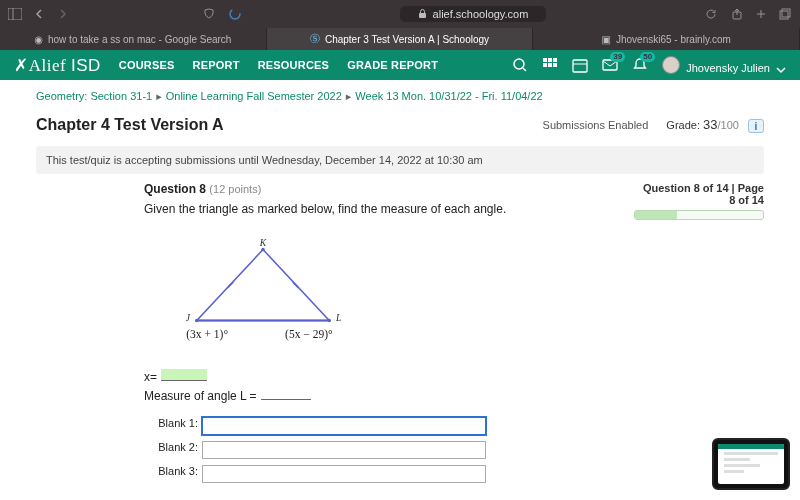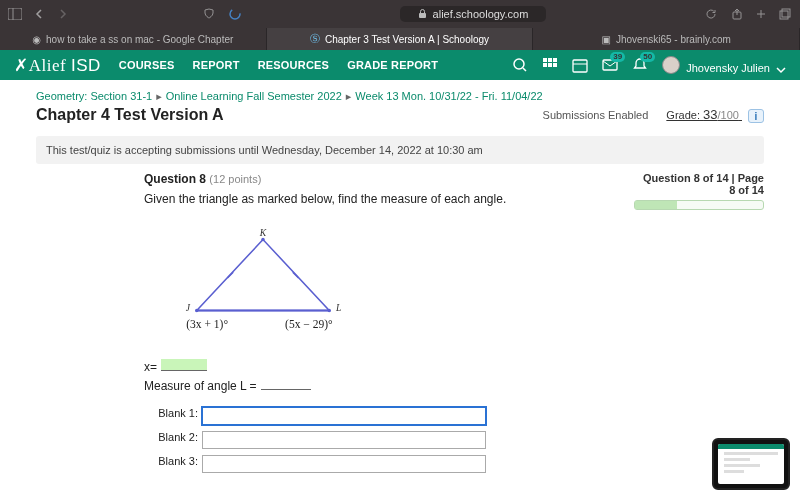--- a/index.html
+++ b/index.html
@@ -19,25 +19,25 @@
   .nav-link { font-size: 11px; font-weight: 600; letter-spacing: .2px; }
   .header-spacer { flex: 1; }
   .hdr-icons { display: flex; align-items: center; gap: 14px; }
   .hdr-icon { width: 16px; height: 16px; position: relative; }
   .badge { position: absolute; top: -5px; right: -7px; background: #14b8a6; color: #333; border-radius: 8px; font-size: 8px; padding: 0 3px; line-height: 10px; font-weight: 700; }
   .user-chip { display: flex; align-items: flex-end; gap: 6px; font-size: 11px; }
   .avatar { width: 18px; height: 18px; border-radius: 50%; background: #d9d0c9; border: 1px solid #888; }
   .content { padding: 10px 36px 0 36px; }
   .crumbs { font-size: 11px; color: #0b8b6c; }
   .crumbs .sep { color: #666; padding: 0 4px; }
-  .title-row { display: flex; align-items: center; margin-top: 3px; }
+  .title-row { display: flex; align-items: center; margin-top: 13px; }
   .title { font-size: 16px; font-weight: 700; color: #222; }
   .title-spacer { flex: 1; }
   .sub-enabled { font-size: 11px; color: #555; margin-right: 18px; }
-  .grade { font-size: 11px; color: #333; text-decoration: underline; }
+  .grade { font-size: 11px; color: #333; }
   .grade .big { font-size: 13px; }
   .info-pill { display: inline-flex; width: 16px; height: 14px; background: #e8f2fb; border: 1px solid #9cc2e4; border-radius: 3px; align-items: center; justify-content: center; color: #2a72b5; font-size: 10px; font-weight: 700; margin-left: 6px; vertical-align: middle; }
   .notice { background: #f2f2f2; border-radius: 3px; padding: 8px 10px; margin-top: 12px; font-size: 11px; color: #444; }
   .quiz-wrap { display: flex; margin-top: 8px; }
   .quiz-left { flex: 0 0 108px; }
   .quiz-main { flex: 1; }
   .quiz-right { flex: 0 0 130px; font-size: 10px; color: #333; }
   .q-loc { text-align: right; font-weight: 600; font-size: 11px; margin-bottom: 4px; }
   .progress-bar { height: 10px; border: 1px solid #b7d8b1; border-radius: 3px; position: relative; background: #f6fbf5; }
   .progress-fill { position: absolute; left: 0; top: 0; bottom: 0; width: 33%; background: #bfe6b6; }
@@ -124,21 +124,21 @@
           <rect x="1" y="3" width="8" height="8" fill="none" stroke="#bbb"></rect>
           <rect x="3" y="1" width="8" height="8" fill="none" stroke="#bbb"></rect>
         </svg>
       </span>
   </div>
 </div>
 
 <div class="tabs-row">
   <div class="tab">
     <span>◉</span>
-    <span>how to take a ss on mac - Google Chapter</span>
+    <span>how to take a ss on mac - Google Search</span>
   </div>
   <div class="tab active">
     <span style="color:#6fbde8">Ⓢ</span>
     <span>Chapter 3 Test Version A | Schoology</span>
   </div>
   <div class="tab">
     <span>▣</span>
     <span>Jhovenski65 - brainly.com</span>
   </div>
 </div>

